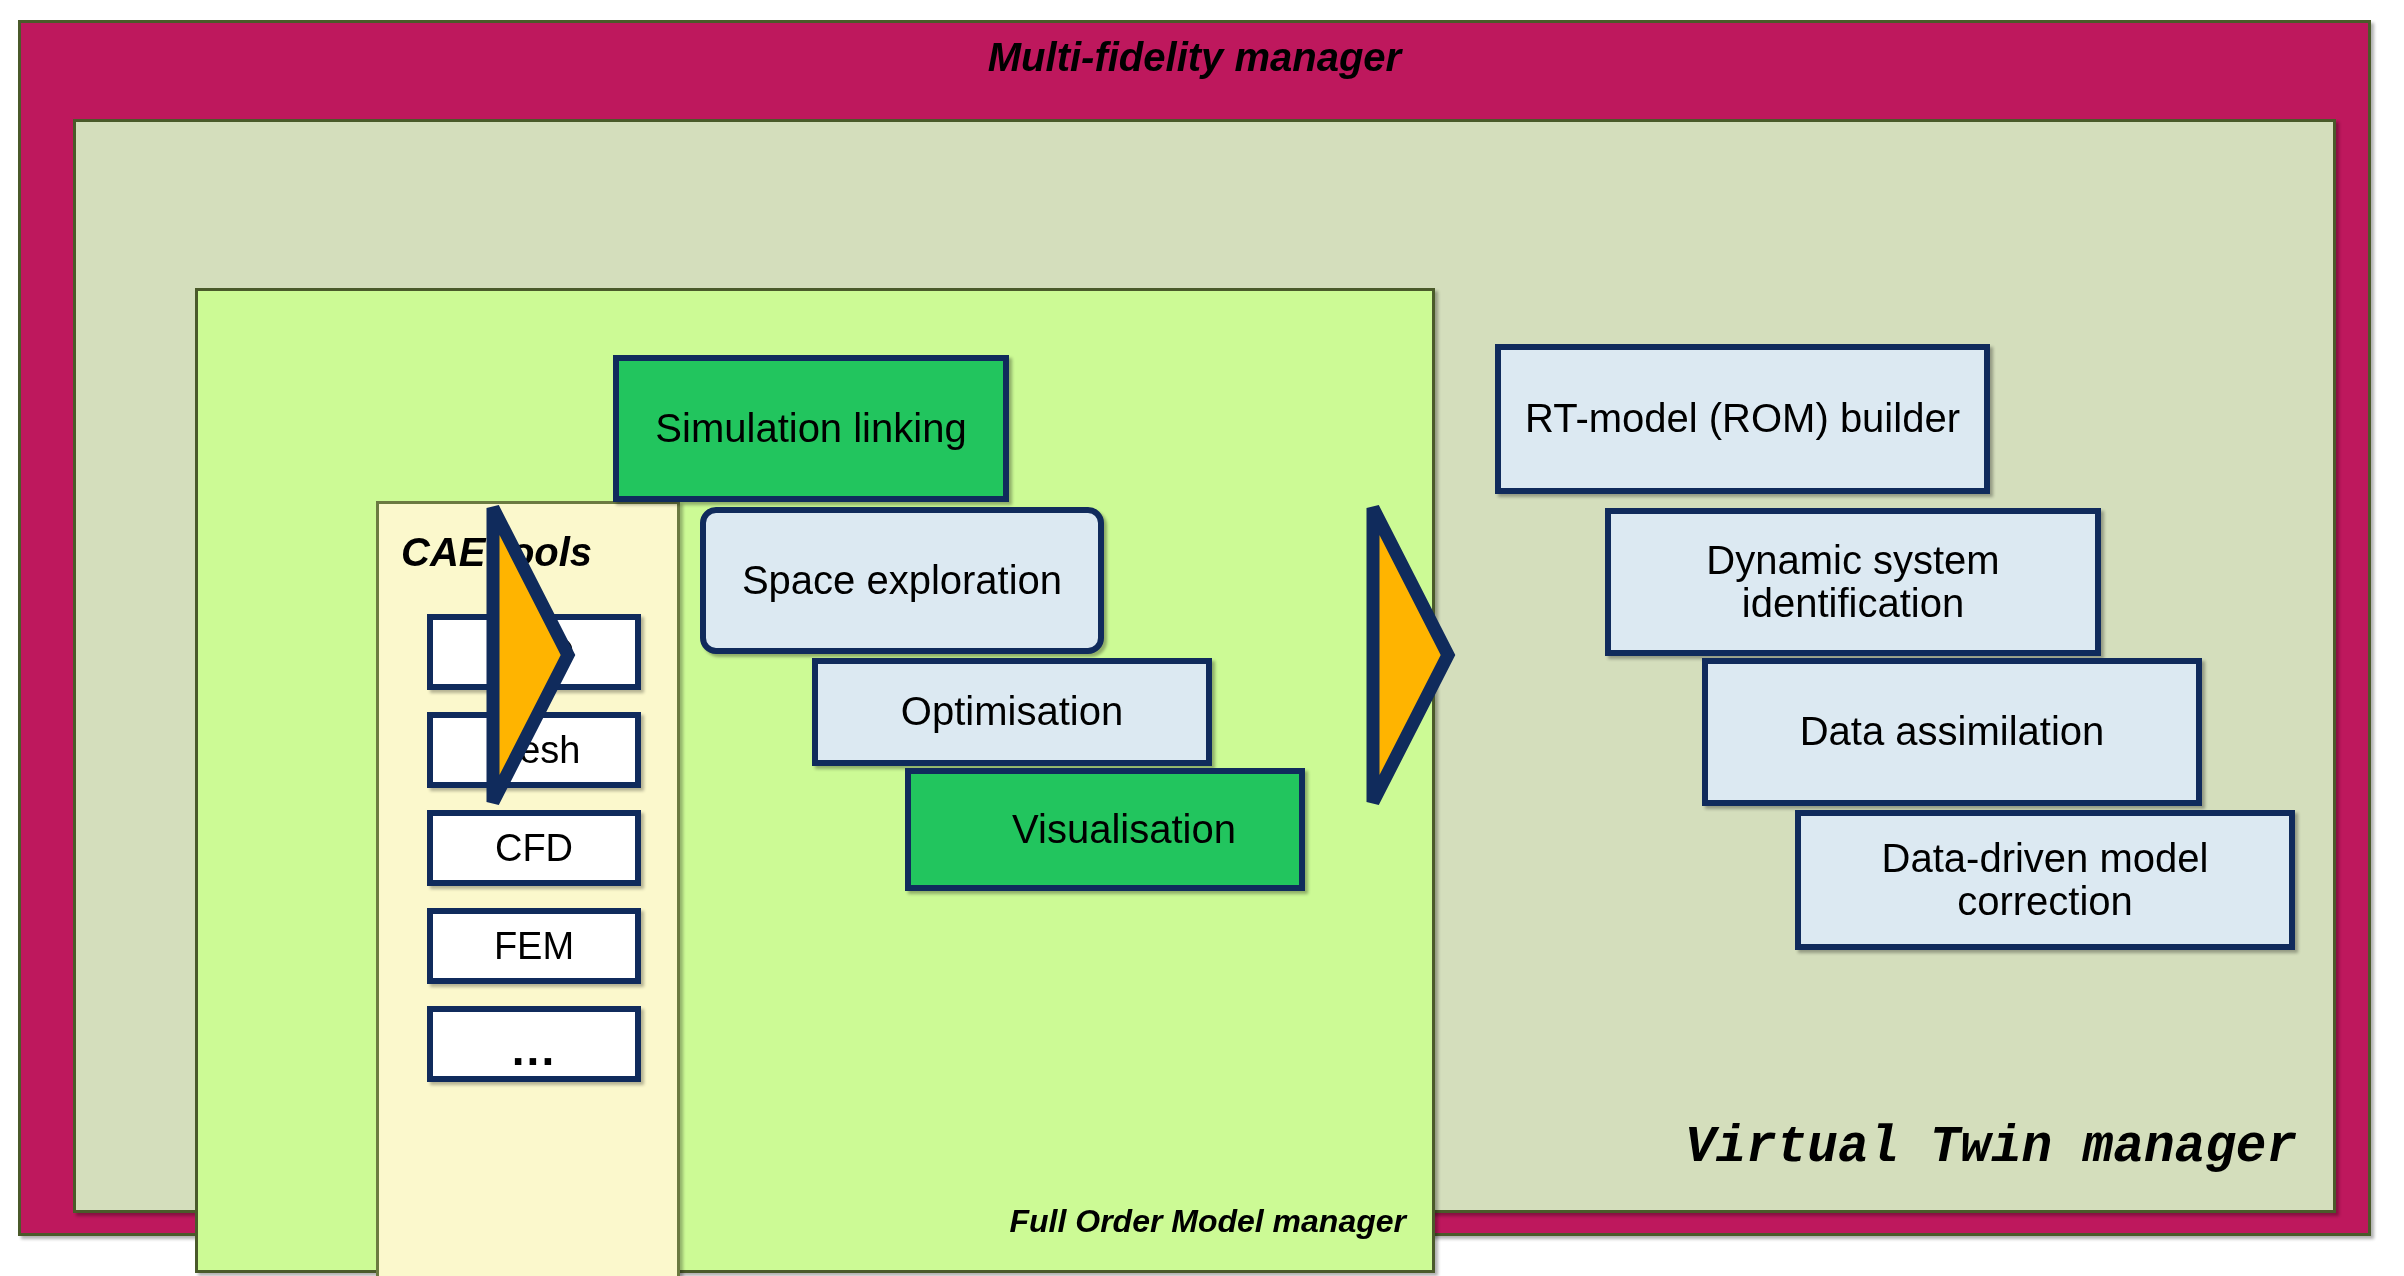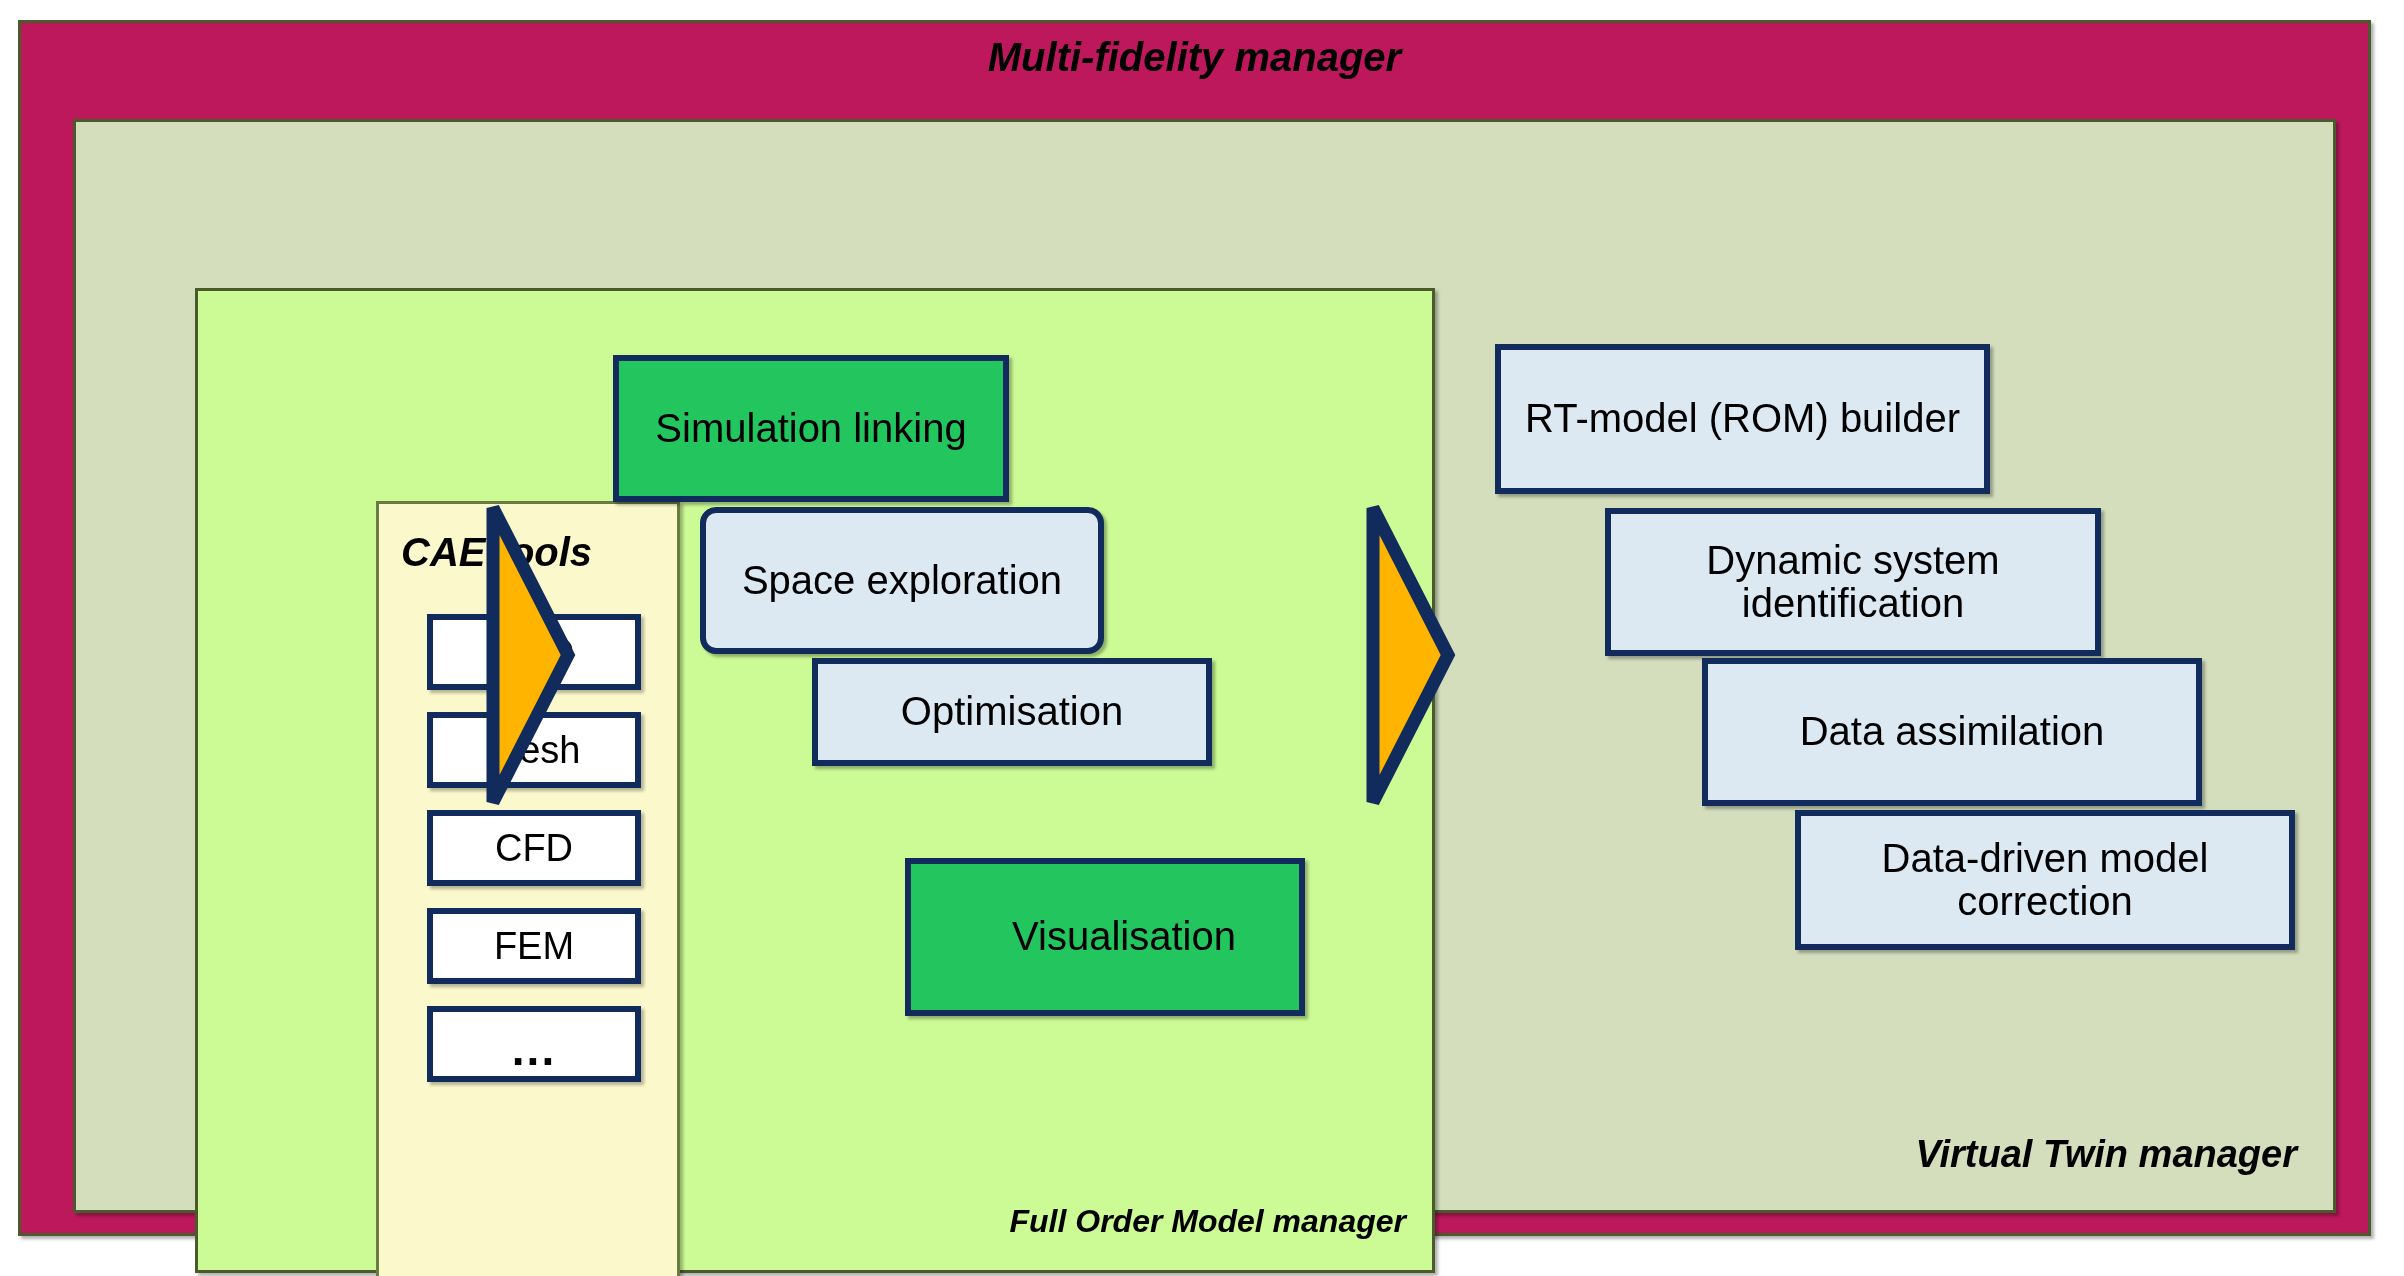--- a/index.html
+++ b/index.html
@@ -48,25 +48,26 @@
     height: 1094px;
     background: #D4DEBC;
     border: 3px solid #4a5a2a;
     box-sizing: border-box;
     box-shadow: 3px 3px 3px rgba(0,0,0,0.30);
   }
   #vt-title {
     position: absolute;
     right: 36px;
     bottom: 34px;
-    font-size: 38px;
+    font-size: 51px;
     font-weight: bold;
     font-style: italic;
     color: #000000;
     white-space: nowrap;
+    font-family: Liberation Mono, monospace;
   }
 
   
   #fom-frame {
     position: absolute;
     left: 119px;
     top: 166px;
     width: 1240px;
     height: 985px;
     background: #CCFA95;
@@ -204,21 +205,21 @@
 </div>
 
 <div class="pbox blue" style="left:700px; top:507px; width:404px; height:147px;border-radius:16px;">
   <span>Space exploration</span>
 </div>
 
 <div class="pbox blue" style="left:800px; top:658px; width:400px; height:108px;margin-left:12px;">
   <span>Optimisation</span>
 </div>
 
-<div class="pbox white" style="left:905px; top:858px; width:400px; height:158px;padding-left:38px;">
+<div class="pbox white" style="left:905px; top:768px; width:400px; height:123px;padding-left:38px;">
   <span>Visualisation</span>
 </div>
 
 <div class="pbox blue" style="left:1495px; top:344px; width:495px; height:150px;">
   <span>RT-model (ROM) builder</span>
 </div>
 
 <div class="pbox blue" style="left:1605px; top:508px; width:496px; height:148px;align-items:center;">
   <span>Dynamic system identification</span>
 </div>

